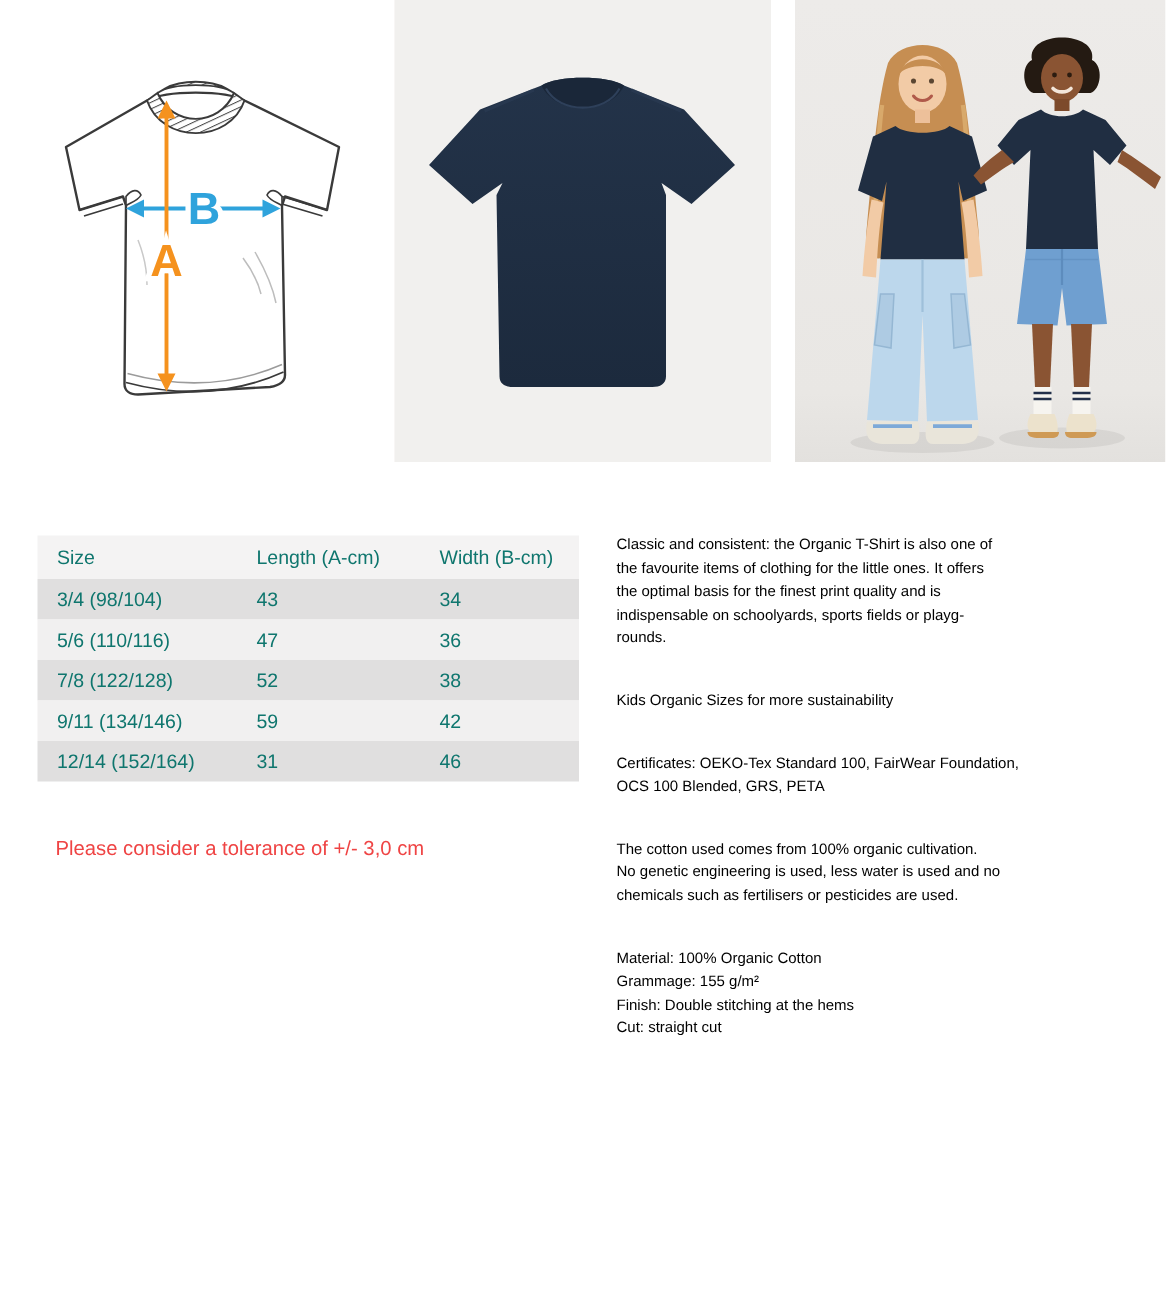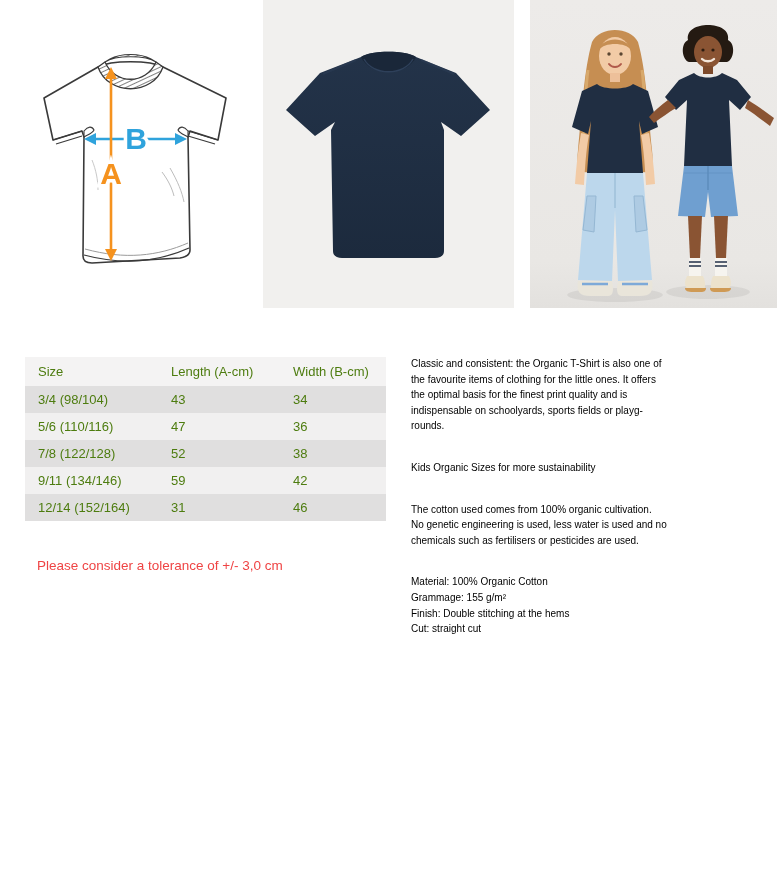--- a/index.html
+++ b/index.html
@@ -10,21 +10,21 @@
   
   .gallery{position:absolute;left:0;top:0;width:777px;height:310px;}
   .img-tile{position:absolute;top:0;overflow:hidden;}
   .img-diagram{left:0;width:258px;height:310px;background:#ffffff;}
   .img-product{left:263px;width:251px;height:308px;background:#f1f0ee;}
   .img-models{left:530px;width:247px;height:308px;background:#eceae8;}
   .img-tile svg{display:block;width:100%;height:100%;}
 
   
   .table-wrap{position:absolute;left:25px;top:357px;width:361px;}
-  table.size-table{border-collapse:collapse;width:361px;font-size:13px;color:#4d7c0f;table-layout:fixed;}
+  table.size-table{border-collapse:collapse;width:361px;font-size:13px;color:#0f766e;table-layout:fixed;}
   table.size-table th, table.size-table td{
     text-align:left;font-weight:normal;padding:0 0 0 13px;white-space:nowrap;
   }
   table.size-table col.c1{width:133px;} table.size-table col.c2{width:122px;} table.size-table col.c3{width:106px;}
   table.size-table thead tr{background:#f4f3f3;height:29px;}
   table.size-table tbody tr{height:27px;}
   table.size-table tbody tr.dark{background:#e0dfdf;}
   table.size-table tbody tr.light{background:#f1f0f0;}
 
   .tolerance{position:absolute;left:37px;top:558px;font-size:13.5px;color:#ef4444;}
@@ -232,20 +232,24 @@
     <div class="line">Classic and consistent: the Organic T-Shirt is also one of</div>
     <div class="line">the favourite items of clothing for the little ones. It offers</div>
     <div class="line">the optimal basis for the finest print quality and is</div>
     <div class="line">indispensable on schoolyards, sports fields or playg-</div>
     <div class="line">rounds.</div>
   </div>
   <div class="para">
     <div class="line">Kids Organic Sizes for more sustainability</div>
   </div>
   <div class="para">
+    <div class="line">Certificates: OEKO-Tex Standard 100, FairWear Foundation,</div>
+    <div class="line">OCS 100 Blended, GRS, PETA</div>
+  </div>
+  <div class="para">
     <div class="line">The cotton used comes from 100% organic cultivation.</div>
     <div class="line">No genetic engineering is used, less water is used and no</div>
     <div class="line">chemicals such as fertilisers or pesticides are used.</div>
   </div>
   <div class="para">
     <div class="line">Material: 100% Organic Cotton</div>
     <div class="line">Grammage: 155 g/m²</div>
     <div class="line">Finish: Double stitching at the hems</div>
     <div class="line">Cut: straight  cut</div>
   </div>

